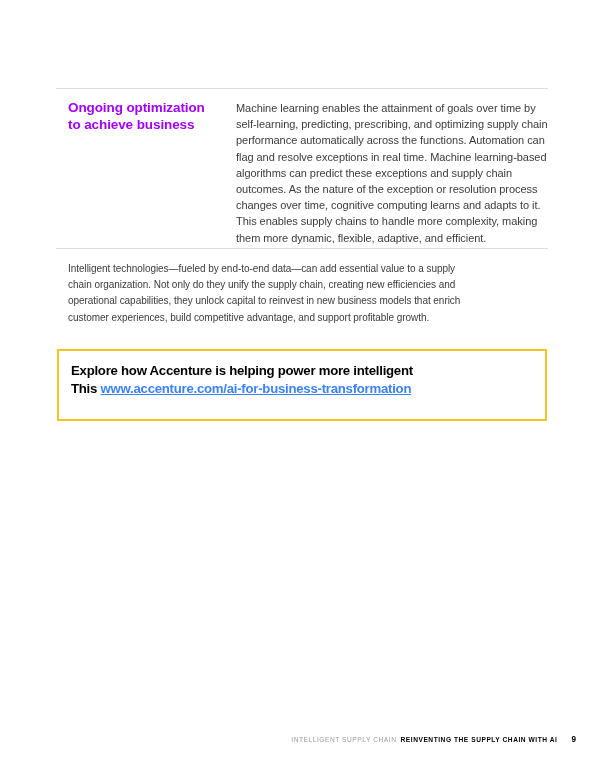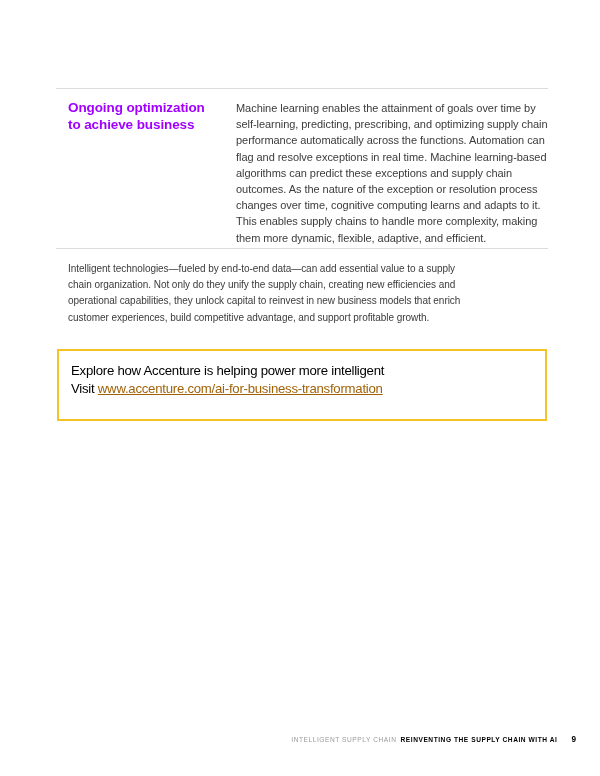--- a/index.html
+++ b/index.html
@@ -81,27 +81,27 @@
     top: 349px;
     width: 490px;
     height: 72px;
     box-sizing: border-box;
     border: 2px solid #f5c325;
     background: #ffffff;
   }
   .callout-inner {
     padding: 11px 7px 0 12px;
     font-size: 13.2px;
-    font-weight: normal;
+    font-weight: bold;
     line-height: 17.5px;
     letter-spacing: -0.25px;
     color: #000000;
   }
   .callout-line { display: block; white-space: nowrap; }
-  .callout-url  { color: #a16207; }
+  .callout-url  { color: #3b82f6; }
 
   
   .footer {
     position: absolute;
     left: 0;
     top: 735px;
     width: 576px;
     display: flex;
     justify-content: flex-end;
     align-items: baseline;
@@ -141,21 +141,21 @@
     <div class="col-body">Machine learning enables the attainment of goals over time by self-learning, predicting, prescribing, and optimizing supply chain performance automatically across the functions. Automation can flag and resolve exceptions in real time. Machine learning-based algorithms can predict these exceptions and supply chain outcomes. As the nature of the exception or resolution process changes over time, cognitive computing learns and adapts to it. This enables supply chains to handle more complexity, making them more dynamic, flexible, adaptive, and efficient.</div>
   </div>
 
   <div class="divider divider-middle"></div>
 
   <div class="paragraph-wide">Intelligent technologies—fueled by end-to-end data—can add essential value to a supply chain organization. Not only do they unify the supply chain, creating new efficiencies and operational capabilities, they unlock capital to reinvest in new business models that enrich customer experiences, build competitive advantage, and support profitable growth.</div>
 
   <div class="callout">
     <div class="callout-inner">
       <span class="callout-line">Explore how Accenture is helping power more intelligent</span>
-      <span class="callout-line"><span>Visit </span><a class="callout-url" href="#">www.accenture.com/ai-for-business-transformation</a></span>
+      <span class="callout-line"><span>This </span><a class="callout-url" href="#">www.accenture.com/ai-for-business-transformation</a></span>
     </div>
   </div>
 
   <div class="footer">
     <span class="footer-doc">INTELLIGENT SUPPLY CHAIN</span>
     <span class="footer-title">REINVENTING THE SUPPLY CHAIN WITH AI</span>
     <span class="footer-page">9</span>
   </div>
 
 </div>

